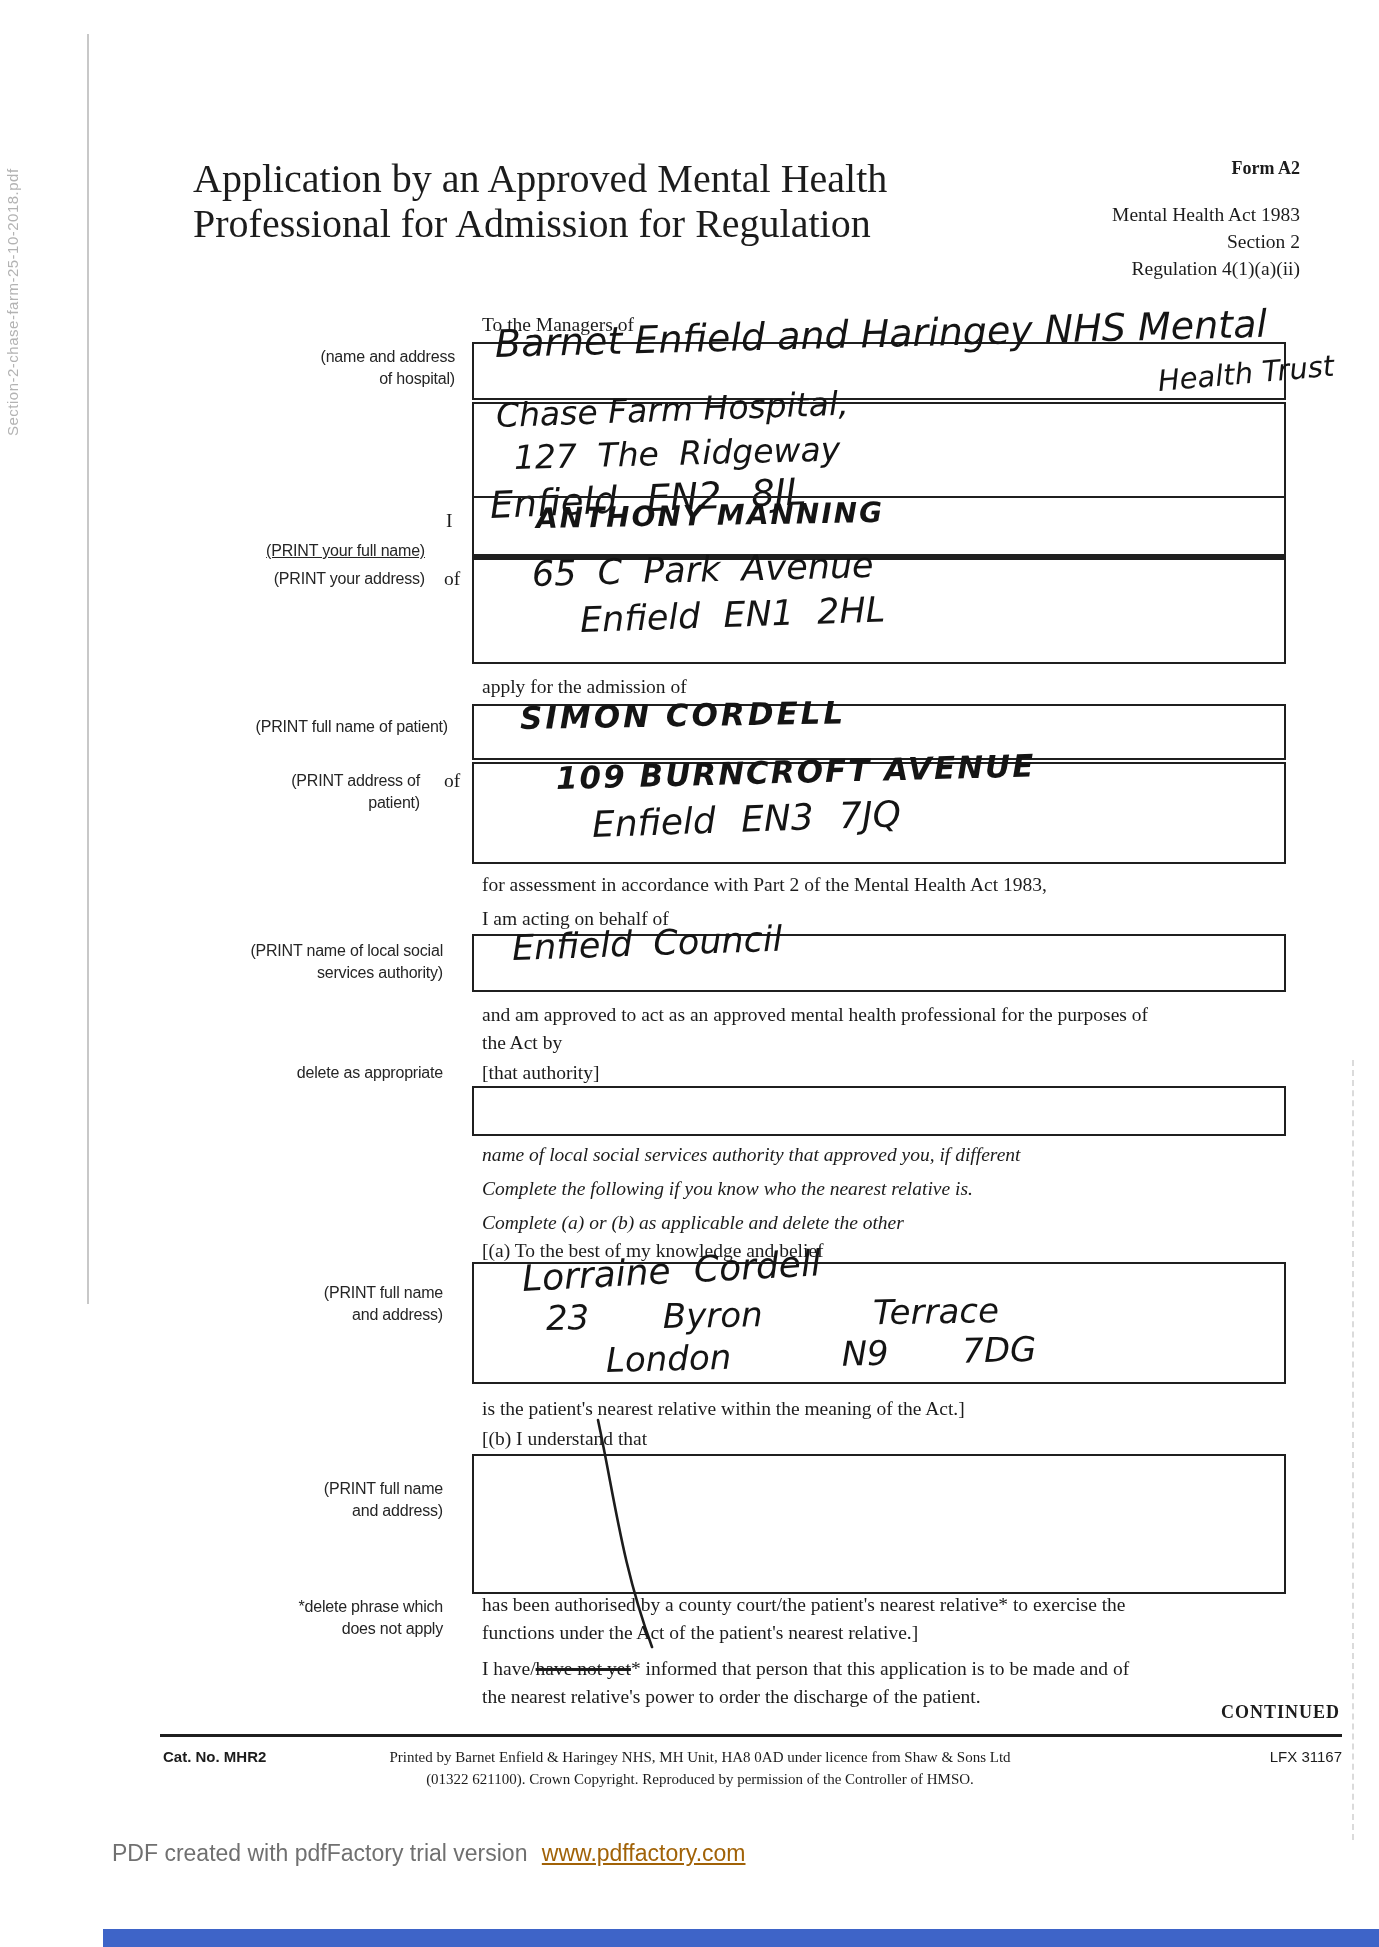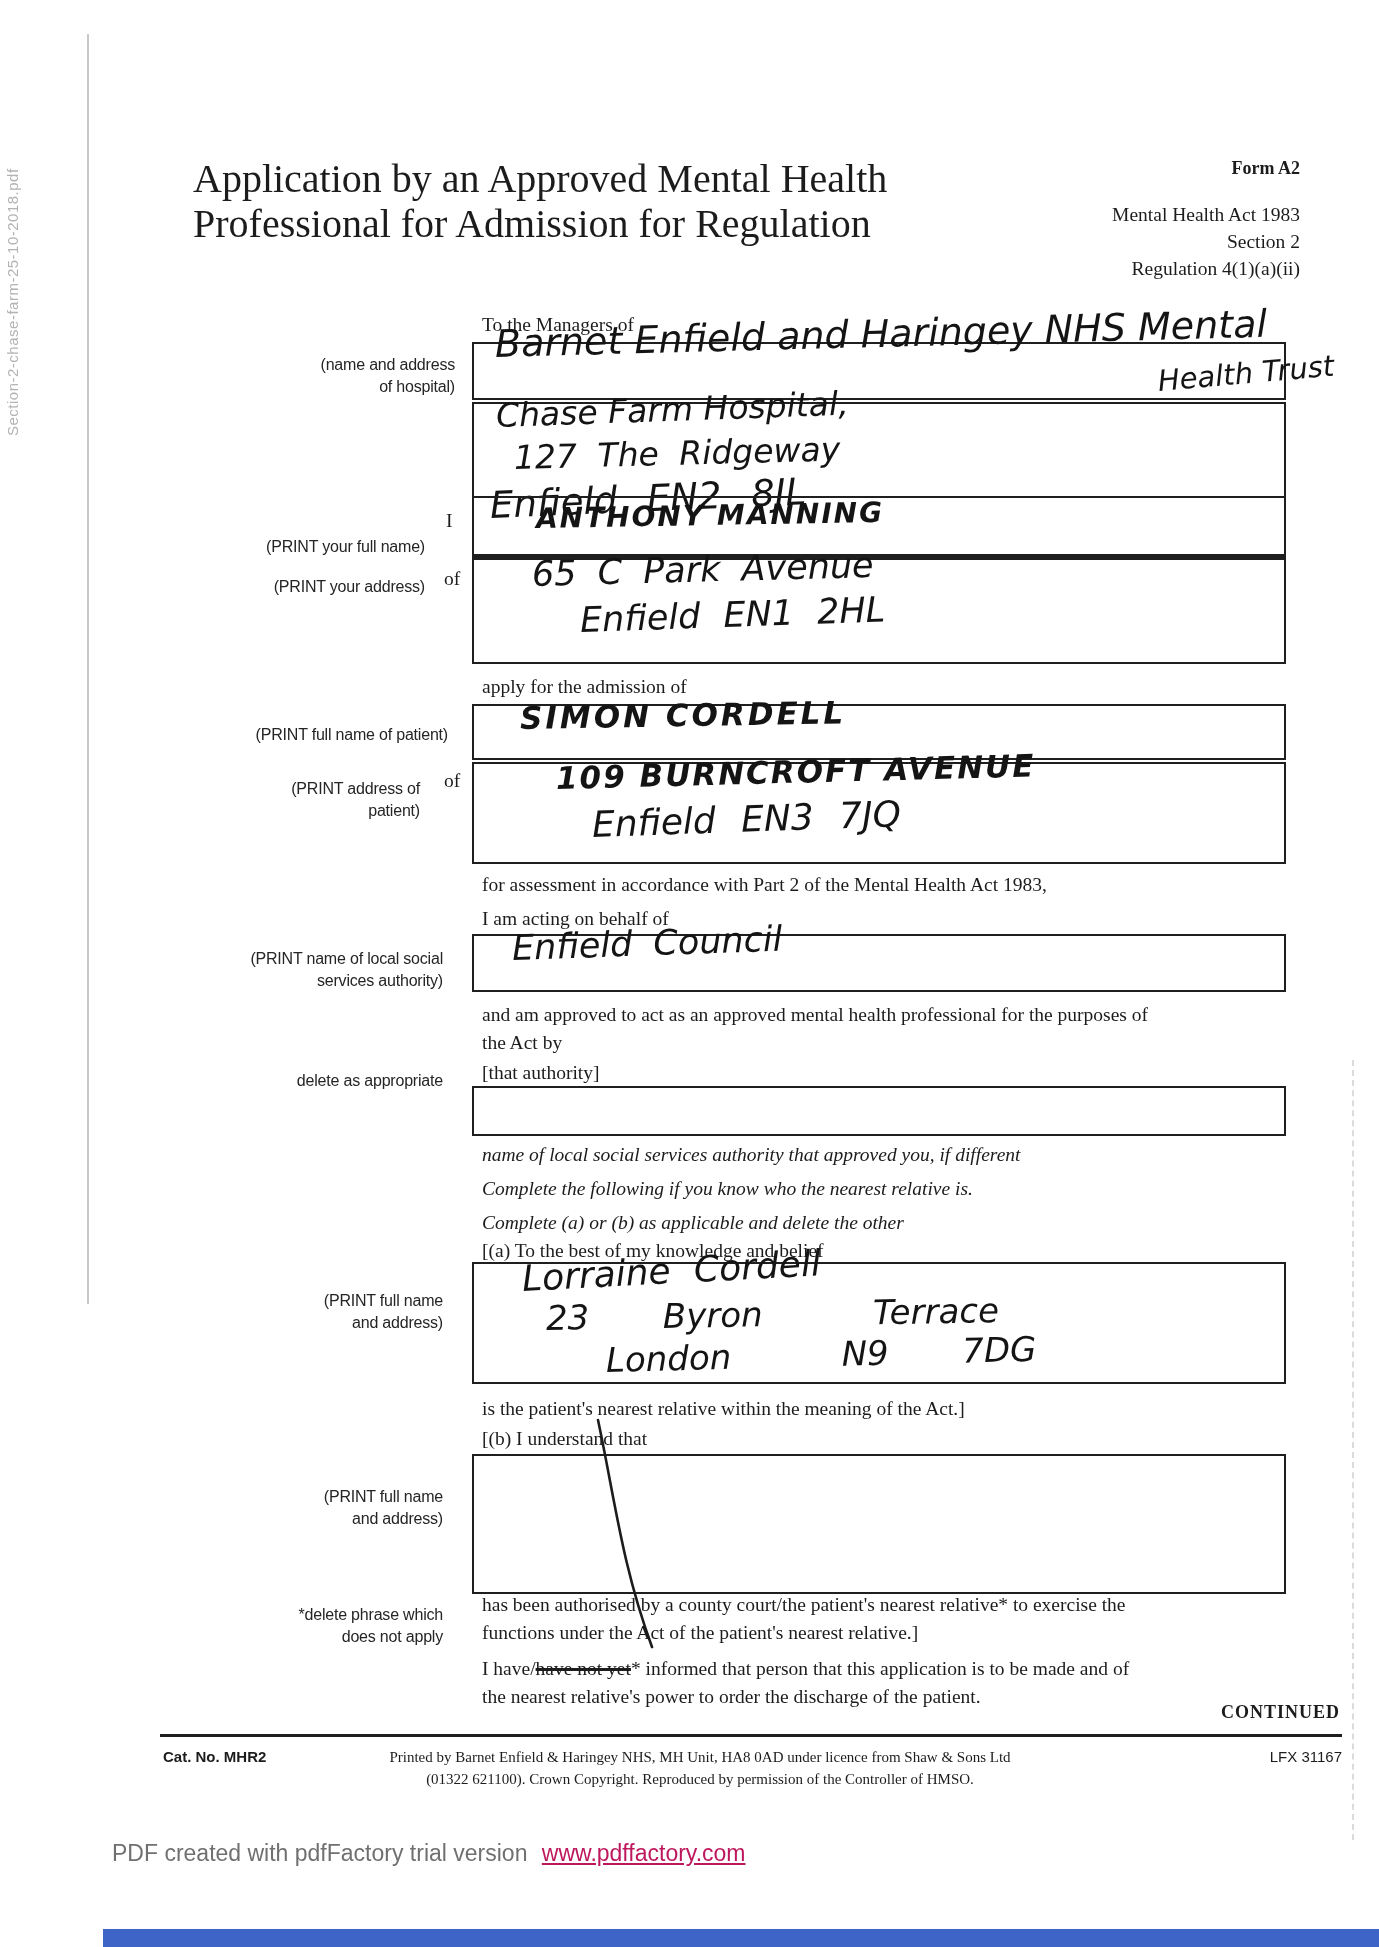--- a/index.html
+++ b/index.html
@@ -4,21 +4,21 @@
 <style>
   html,body{margin:0;padding:0;background:#e9e9e9;}
   #page{
     position:relative;width:1379px;height:1947px;background:#ffffff;
     font-family:"Liberation Serif",serif;color:#1c1c1c;overflow:hidden;
   }
   
   .body{position:absolute;font-family:"Liberation Serif",serif;font-size:19.5px;line-height:26px;color:#1c1c1c;white-space:nowrap;}
   .italic{font-style:italic;}
   
-  .lbl{position:absolute;font-family:"Liberation Sans",sans-serif;font-size:16px;line-height:22px;color:#252525;text-align:right;letter-spacing:-0.2px;margin-top:8px;}
+  .lbl{position:absolute;font-family:"Liberation Sans",sans-serif;font-size:16px;line-height:22px;color:#252525;text-align:right;letter-spacing:-0.2px;}
   
   .box{position:absolute;border:2px solid #1f1f1f;background:transparent;}
   
   .hw{position:absolute;font-family:"DejaVu Sans",sans-serif;font-style:italic;color:#141414;white-space:pre;transform-origin:left center;}
   .hw.caps{font-weight:bold;}
   .struck{text-decoration:line-through;text-decoration-thickness:3px;}
   .title{position:absolute;font-size:40px;line-height:45px;font-family:"Liberation Serif",serif;}
   .refblock{position:absolute;text-align:right;font-family:"Liberation Serif",serif;}
   .refblock .code{font-size:18px;font-weight:bold;margin-bottom:22px;}
   .refblock .ln{font-size:19.5px;line-height:27px;}
@@ -28,21 +28,21 @@
     font-family:"Liberation Sans",sans-serif;font-size:15px;color:#b3b3b3;letter-spacing:.5px;
   }
   .vline{position:absolute;left:87px;top:34px;width:2px;height:1270px;background:#c8c8c8;}
   .dashline{position:absolute;left:1352px;top:1060px;height:780px;width:0;border-left:2px dashed #cccccc;opacity:.7;}
   .rule{position:absolute;left:160px;top:1734px;width:1182px;height:3px;background:#1f1f1f;}
   .foot{position:absolute;font-size:15px;}
   .foot.sans{font-family:"Liberation Sans",sans-serif;}
   .foot.center{text-align:center;line-height:22px;font-family:"Liberation Serif",serif;}
   .continued{position:absolute;left:1040px;width:300px;top:1702px;text-align:right;font-size:18px;font-weight:bold;letter-spacing:1px;font-family:"Liberation Serif",serif;}
   .pdffactory{position:absolute;left:112px;top:1840px;font-family:"Liberation Sans",sans-serif;font-size:23px;color:#707070;white-space:nowrap;}
-  .pdffactory a{color:#be185d;text-decoration:underline;cursor:pointer;}
+  .pdffactory a{color:#a16207;text-decoration:underline;cursor:pointer;}
   .bluebar{position:absolute;left:103px;top:1929px;width:1276px;height:18px;background:#3e64c8;}
   svg.stroke-overlay{position:absolute;left:560px;top:1415px;width:120px;height:240px;pointer-events:none;}
 </style>
 </head>
 <body>
 
 <div id="page">
 
   <div class="sidebar-file">Section-2-chase-farm-25-10-2018.pdf</div>
   <div class="vline"></div>
@@ -67,21 +67,21 @@
   <div class="lbl" style="left:150px;top:346px;width:305px;">
     <div>(name and address</div>
     <div>of hospital)</div>
   </div>
   <div class="hw" style="left:495px;top:322px;font-size:38px;transform:rotate(-1.5deg);">Barnet Enfield and Haringey NHS Mental</div>
   <div class="hw" style="left:1158px;top:364px;font-size:29px;transform:rotate(-5deg);">Health Trust</div>
   <div class="hw" style="left:496px;top:396px;font-size:33px;transform:rotate(-2deg);">Chase Farm Hospital,</div>
   <div class="hw" style="left:514px;top:438px;font-size:33px;word-spacing:10px;transform:rotate(-1.5deg);">127 The Ridgeway</div>
   <div class="hw" style="left:490px;top:484px;font-size:37px;word-spacing:18px;transform:rotate(-2.5deg);">Enfield EN2 8JL</div>
 
-  <div class="lbl" style="left:130px;top:528px;width:295px;">(PRINT your full name)</div>
+  <div class="lbl" style="left:130px;top:540px;width:295px;text-decoration:underline;">(PRINT your full name)</div>
   <div class="body" style="left:446px;top:508px;">I</div>
   <div class="box" style="left:472px;top:496px;width:810px;height:56px;"></div>
   <div class="hw caps" style="left:536px;top:502px;font-size:28px;letter-spacing:2px;transform:rotate(-1deg);">ANTHONY MANNING</div>
 
   <div class="lbl" style="left:130px;top:568px;width:295px;">(PRINT your address)</div>
   <div class="body" style="left:444px;top:566px;">of</div>
   <div class="box" style="left:472px;top:558px;width:810px;height:102px;"></div>
   <div class="hw" style="left:532px;top:554px;font-size:35px;word-spacing:10px;transform:rotate(-1.5deg);">65 C Park Avenue</div>
   <div class="hw" style="left:580px;top:600px;font-size:35px;word-spacing:12px;transform:rotate(-2deg);">Enfield EN1 2HL</div>
 

